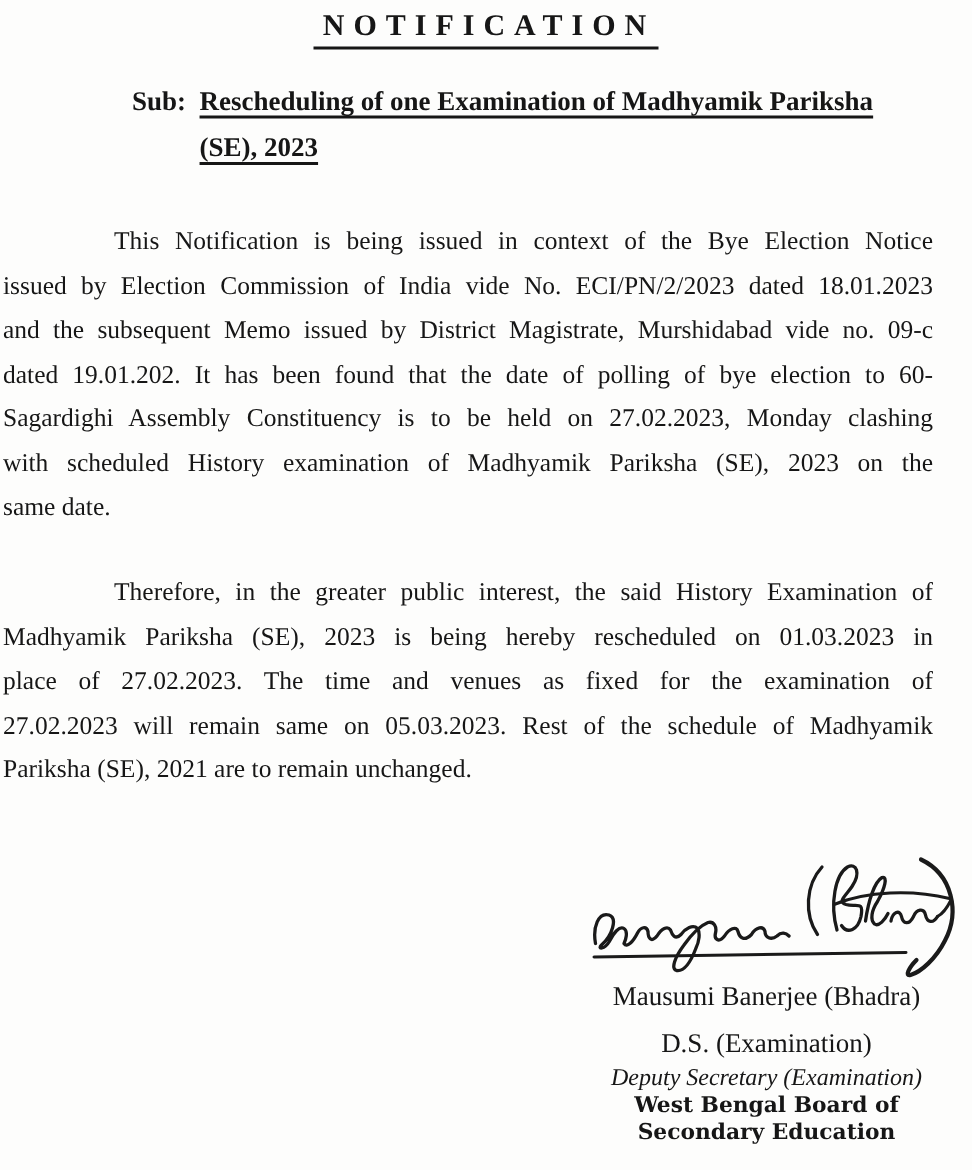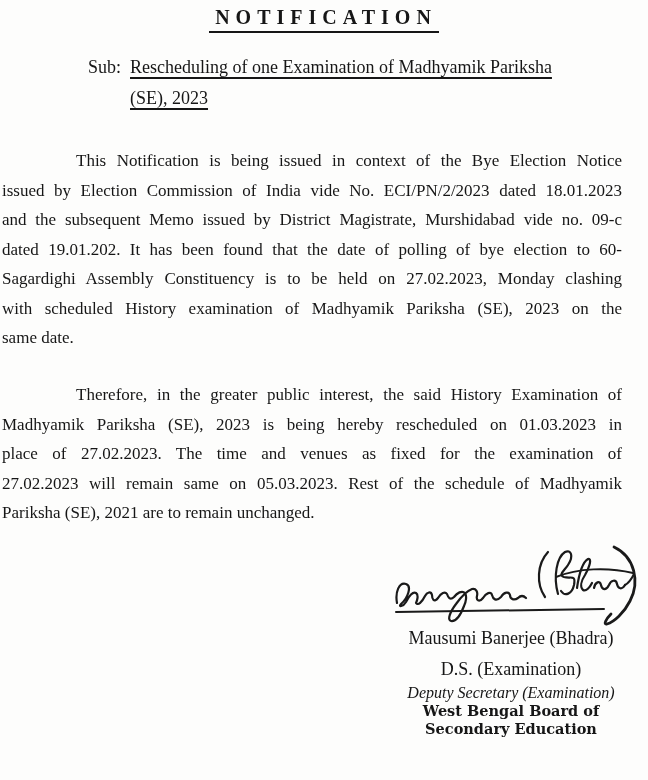--- a/index.html
+++ b/index.html
@@ -23,21 +23,21 @@
     font-size: 20px;
     font-weight: bold;
     letter-spacing: 6px;
     padding: 0 2px 2px 6px;
     border-bottom: 2.5px solid #161616;
   }
   .subject {
     position: absolute;
     top: 52px; left: 88px;
     font-size: 18px;
-    font-weight: normal;
+    font-weight: bold;
     line-height: 31px;
     display: flex;
   }
   .subject .sub-label { margin-right: 9px; white-space: nowrap; }
   .subject .u {
     text-decoration: underline;
     text-decoration-thickness: 2px;
     text-underline-offset: 4px;
     white-space: nowrap;
   }
@@ -53,21 +53,21 @@
   .line {
     text-align: justify;
     text-align-last: justify;
     white-space: nowrap;
     overflow: hidden;
   }
   .line.indent { text-indent: 74px; }
   .line.last { text-align-last: left; }
   .sig-block {
     position: absolute;
-    top: 540px; left: 380px;
+    top: 566px; left: 380px;
     width: 262px;
     text-align: center;
   }
   .sig-svg { display: block; width: 262px; height: 90px; }
   .sig-name  { font-size: 18px; line-height: 20px; margin-top: -2px; }
   .sig-ds    { font-size: 18px; line-height: 20px; margin-top: 11px; }
   .sig-deputy {
     font-size: 16px; line-height: 18px; margin-top: 5px;
     font-weight: normal; font-style: italic;
   }

